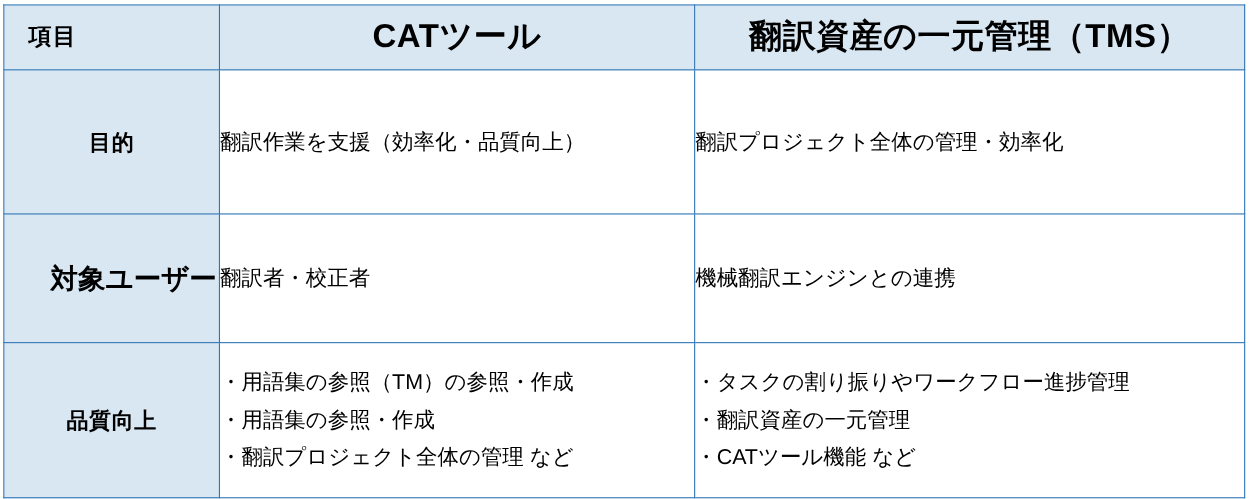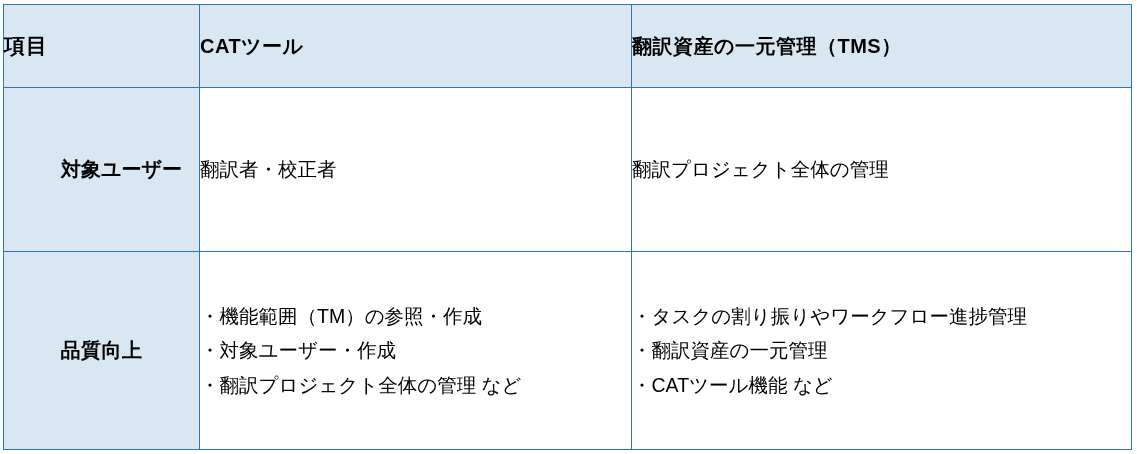--- a/index.html
+++ b/index.html
@@ -36,42 +36,43 @@
     vertical-align: middle;
     padding: 0;
   }
 
   
   tr.header-row td {
     background: #d9e7f2;
     height: 58px;
   }
   .hdr-cell {
-    font-size: 20px;
+    font-size: 30px;
     font-weight: bold;
-    text-align: left;
+    text-align: center;
     line-height: 1.2;
     letter-spacing: 0.5px;
   }
   .hdr-cell.first {
     font-size: 21px;
     text-align: left;
+    padding-left: 22px;
     letter-spacing: 1px;
   }
 
   
   td.label-cell {
     background: #d9e7f2;
     font-size: 20px;
     font-weight: bold;
     text-align: center;
     letter-spacing: 0.5px;
   }
   td.label-cell.wide-label {
-    font-size: 20px;
+    font-size: 25px;
     letter-spacing: 0px;
     padding-left: 40px;
   }
 
   
   td.body-cell {
     background: #ffffff;
     font-size: 19.5px;
     padding: 0 16px 0 20px;
     line-height: 1.55;
@@ -101,41 +102,54 @@
       <col class="c1">
       <col class="c2">
     </colgroup>
     <tbody>
       <tr class="header-row">
         <td class="hdr-cell first">項目</td>
         <td class="hdr-cell">CATツール</td>
         <td class="hdr-cell">翻訳資産の一元管理（TMS）</td>
       </tr>
 
+      <tr class="row-purpose">
+        <td class="label-cell">目的</td>
+        <td class="body-cell">
+          <span class="cell-lines">
+            <span class="ln">翻訳作業を支援（効率化・品質向上）</span>
+          </span>
+        </td>
+        <td class="body-cell">
+          <span class="cell-lines">
+            <span class="ln">翻訳プロジェクト全体の管理・効率化</span>
+          </span>
+        </td>
+      </tr>
 
       <tr class="row-users">
         <td class="label-cell wide-label">対象ユーザー</td>
         <td class="body-cell">
           <span class="cell-lines">
             <span class="ln">翻訳者・校正者</span>
           </span>
         </td>
         <td class="body-cell">
           <span class="cell-lines">
-            <span class="ln">翻訳プロジェクト全体の管理</span>
+            <span class="ln">機械翻訳エンジンとの連携</span>
           </span>
         </td>
       </tr>
 
       <tr class="row-scope">
         <td class="label-cell">品質向上</td>
         <td class="body-cell">
           <span class="cell-lines">
-            <span class="ln">・機能範囲（TM）の参照・作成</span>
-            <span class="ln">・対象ユーザー・作成</span>
+            <span class="ln">・用語集の参照（TM）の参照・作成</span>
+            <span class="ln">・用語集の参照・作成</span>
             <span class="ln">・翻訳プロジェクト全体の管理 など</span>
           </span>
         </td>
         <td class="body-cell">
           <span class="cell-lines">
             <span class="ln">・タスクの割り振りやワークフロー進捗管理</span>
             <span class="ln">・翻訳資産の一元管理</span>
             <span class="ln">・CATツール機能 など</span>
           </span>
         </td>

